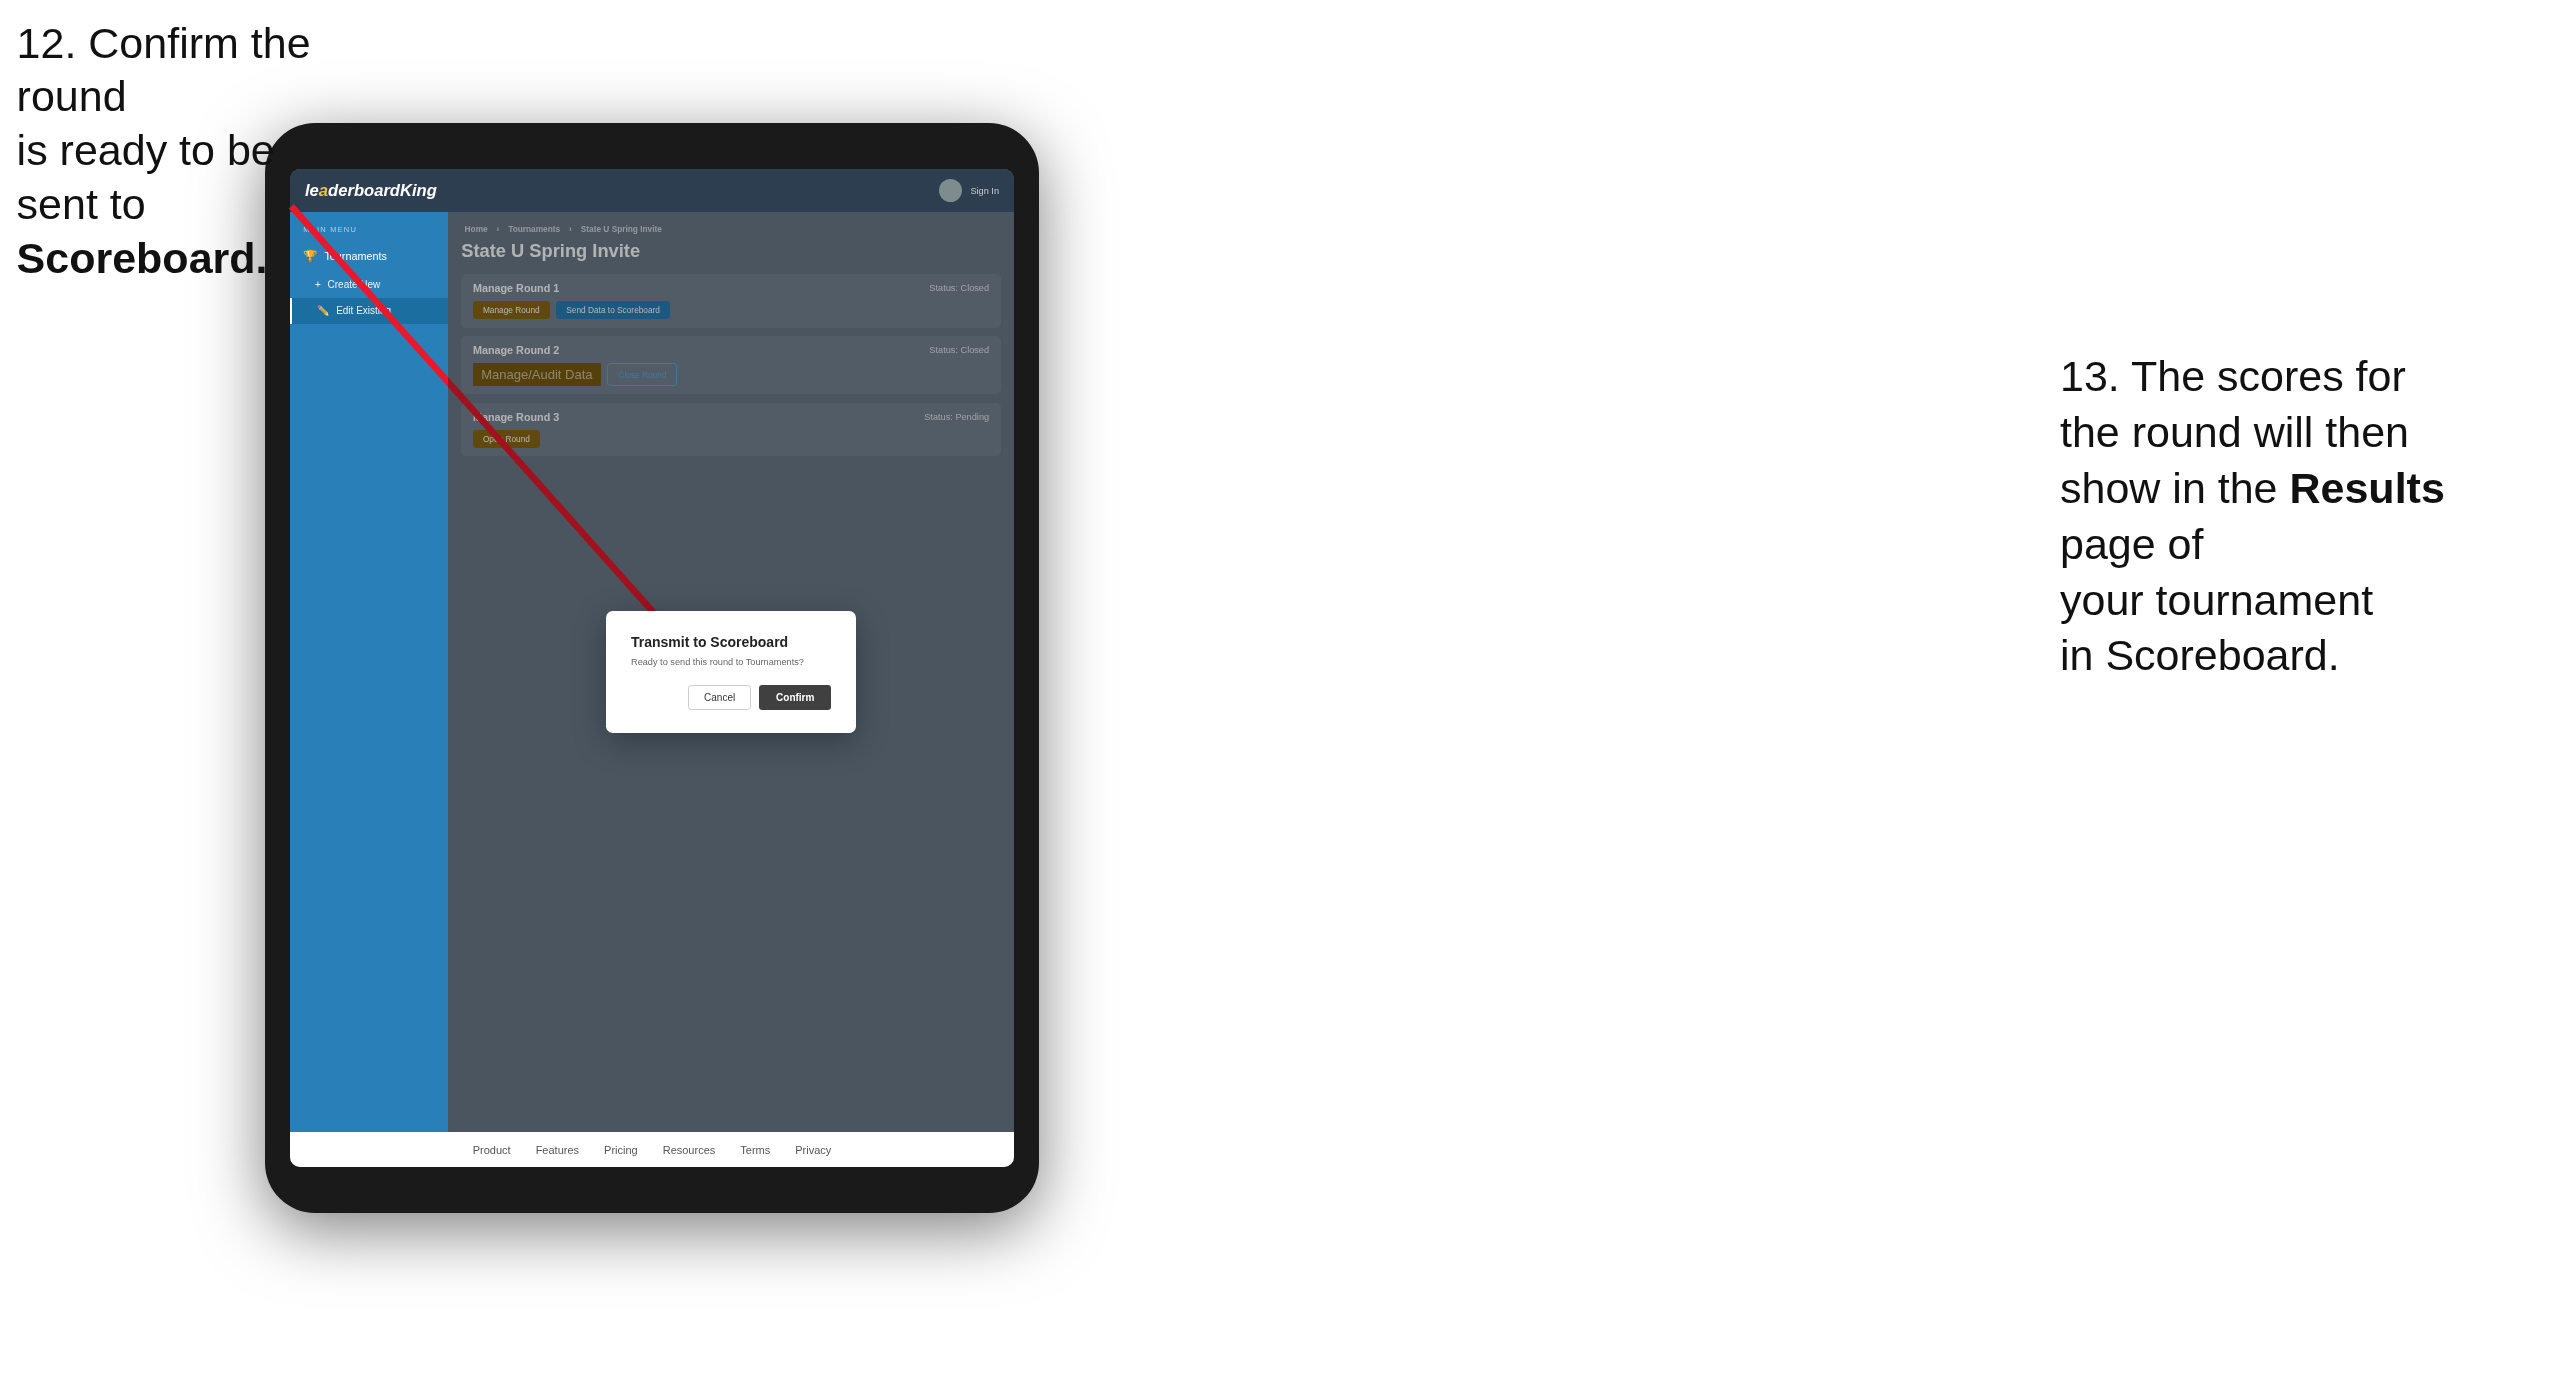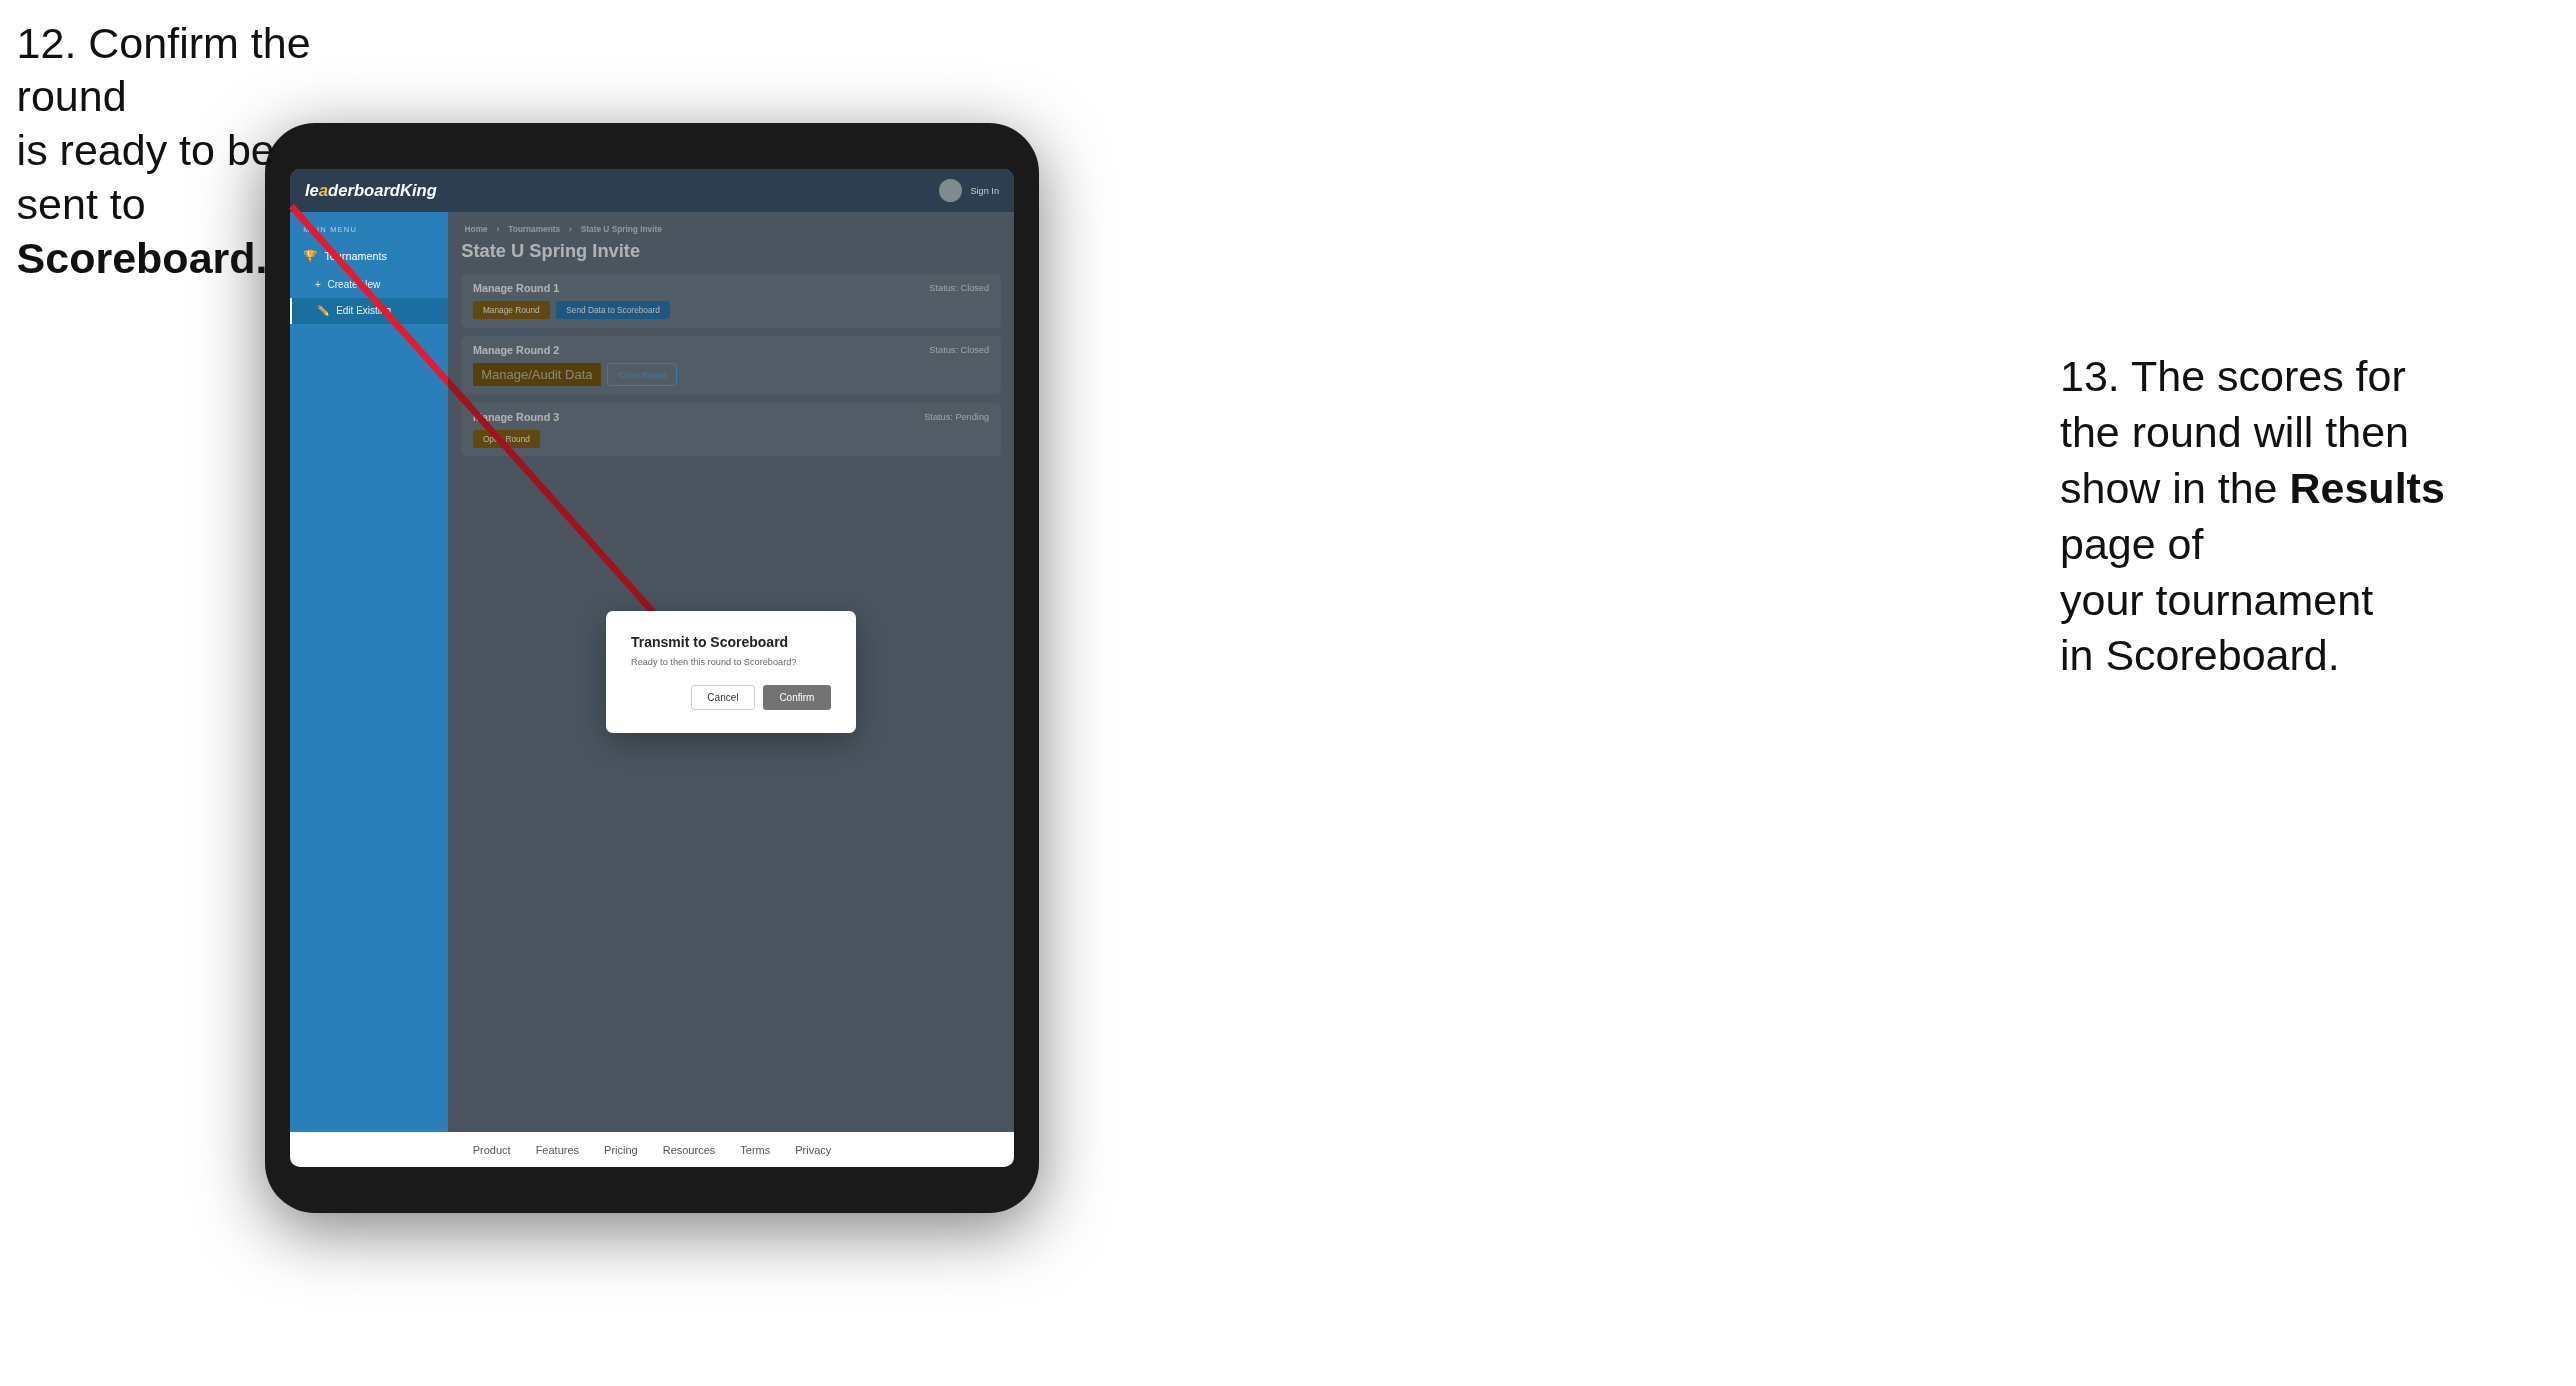--- a/index.html
+++ b/index.html
@@ -337,28 +337,28 @@
       background: #fff;
       border: 0.8px solid #ccc;
       border-radius: 3.3px;
       padding: 5.8px 15px;
       font-size: 10px;
       cursor: pointer;
       color: #333;
     }
 
     .modal-confirm {
-      background: #737373;
+      background: #404040;
       border: none;
       border-radius: 3.3px;
       padding: 5.8px 16.6px;
       font-size: 10px;
       cursor: pointer;
       color: #fff;
-      font-weight: 400;
+      font-weight: 700;
     }
   </style>
 </head>
 <body>
 
 <svg class="arrow-svg" viewBox="0 0 3096 1666" xmlns="http://www.w3.org/2000/svg">
 
   <defs>
     <marker id="arrowhead" markerWidth="10" markerHeight="7" refX="10" refY="3.5" orient="auto">
       <polygon points="0 0, 10 3.5, 0 7" fill="#e8192c"></polygon>
@@ -459,21 +459,21 @@
             <span class="status-label">Status: Pending</span>
           </div>
           <div class="round-buttons">
             <button class="btn-brown">Open Round</button>
           </div>
         </div>
 
         <div class="modal-overlay">
           <div class="modal-box">
             <div class="modal-title">Transmit to Scoreboard</div>
-            <div class="modal-subtitle">Ready to then this round to Scoreboard?</div>
+            <div class="modal-subtitle">Ready to send this round to Tournaments?</div>
             <div class="modal-buttons">
               <button class="modal-cancel">Cancel</button>
               <button class="modal-confirm">Confirm</button>
             </div>
           </div>
         </div>
 
       </div>
     </div>
 

